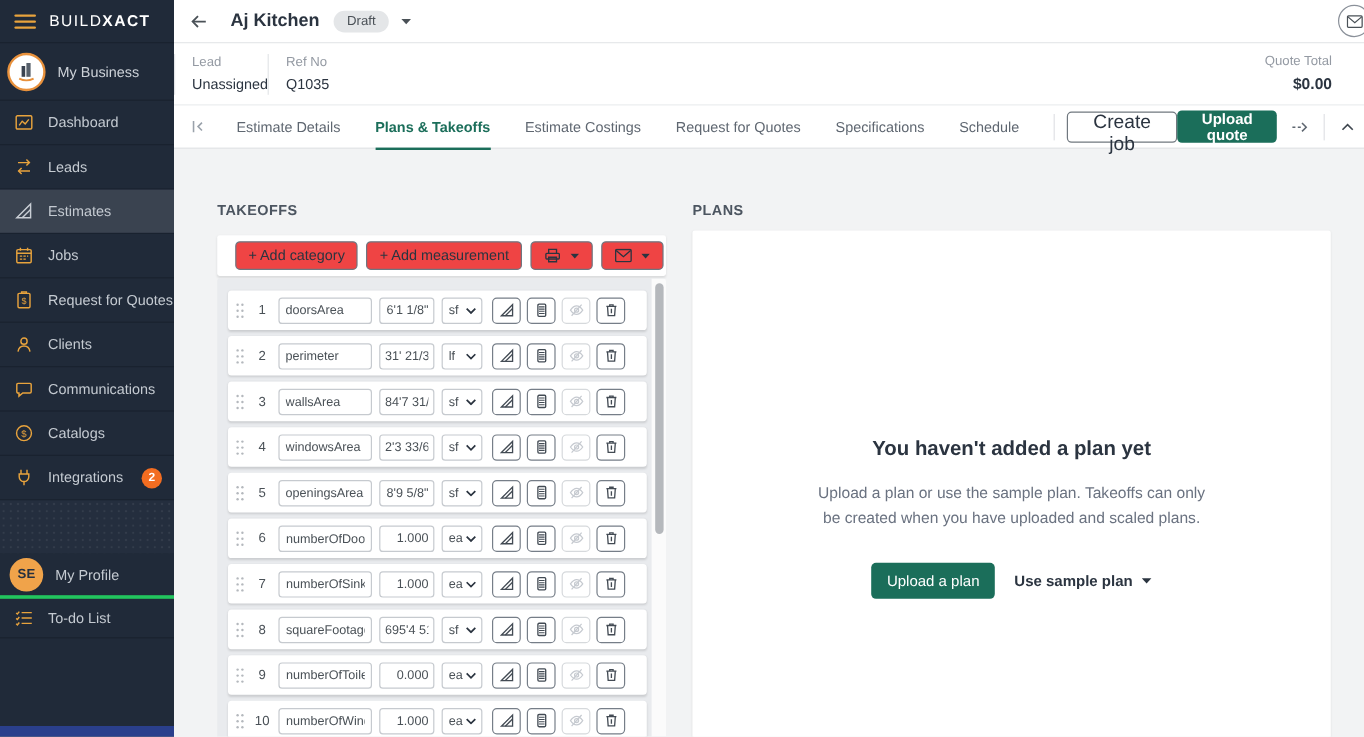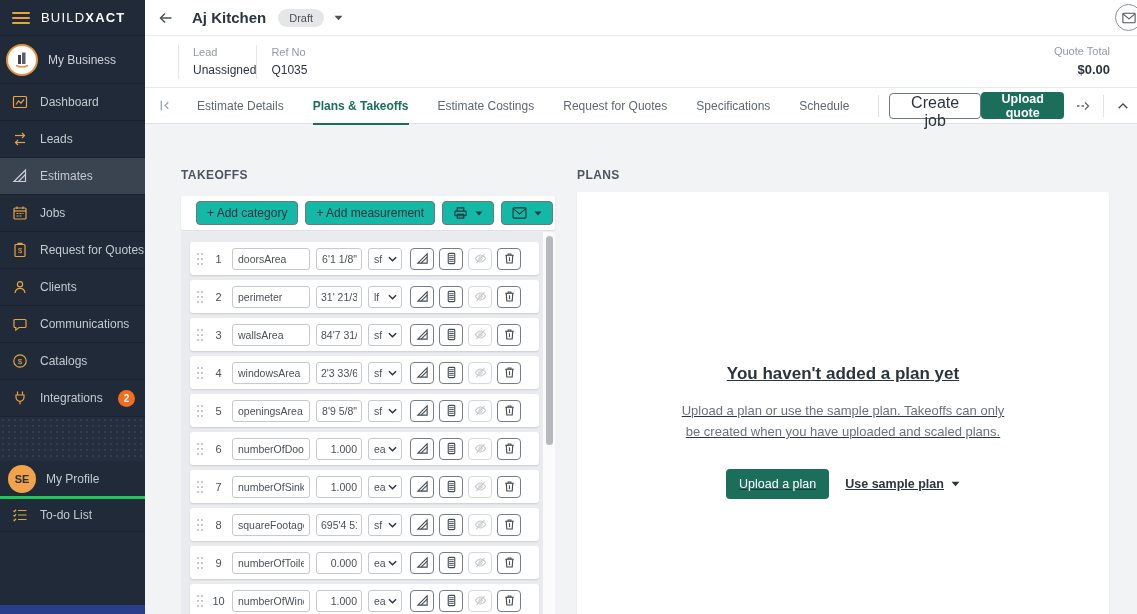--- a/index.html
+++ b/index.html
@@ -40,21 +40,21 @@
   .main { position:absolute; left:145px; top:0; right:0; bottom:0; }
   .titlebar { position:absolute; left:0; top:0; right:0; height:36px; background:#fff; border-bottom:1px solid #e7e9eb; display:flex; align-items:center; z-index:4; }
   .back-btn { margin-left:13px; margin-right:18px; cursor:pointer; display:flex; }
   .page-title { font-size:15px; font-weight:700; color:#2b3440; margin-right:12px; }
   .status-pill { background:#e4e6e8; color:#4a5056; font-size:11px; padding:3px 11px; border-radius:10px; margin-right:10px; }
   .title-caret { cursor:pointer; display:flex; }
   .mail-circle { position:absolute; left:970px; top:4px; width:27px; height:27px; border-radius:50%; border:1px solid #8a9099; background:#fff; display:flex; align-items:center; justify-content:center; cursor:pointer; }
 
   .infobar { position:absolute; left:0; top:36px; right:0; height:52px; background:#fff; border-bottom:1px solid #e7e9eb; display:flex; z-index:3; }
   .info-col { margin-top:9px; padding:1px 0 0 14px; border-left:1px solid #e3e5e8; height:34px; }
-  .info-col.first { margin-left:33px; }
+  .info-col.first { }
   .info-label { font-size:11px; color:#949aa3; margin-bottom:5px; }
   .info-value { font-size:12px; color:#2b3440; }
   .quote-total { margin-left:auto; margin-top:9px; padding-right:27px; text-align:right; }
   .quote-total .info-value { font-size:13px; font-weight:700; }
 
   .tabsbar { position:absolute; left:0; top:88px; right:0; height:36px; background:#fff; border-bottom:1px solid #dfe1e4; display:flex; align-items:center; z-index:3; }
   .collapse-ic { margin-left:13px; margin-right:24px; cursor:pointer; display:flex; }
   .tab { position:relative; height:36px; display:flex; align-items:center; font-size:12px; color:#5f6771; margin-right:29px; cursor:pointer; white-space:nowrap; }
   .tab.active { color:#1b6e5a; font-weight:700; }
   .tab.active::after { content:""; position:absolute; left:0; right:0; bottom:-1px; height:2px; background:#1b6e5a; }
@@ -65,42 +65,42 @@
   .dashed-arrow { margin-right:12px; cursor:pointer; display:flex; }
   .tabs-right .vdiv { margin-right:12px; }
   .chevron-up { cursor:pointer; display:flex; }
 
   
   .section-label { position:absolute; font-size:12px; font-weight:700; color:#4c5560; letter-spacing:.4px; }
   .takeoffs-label { left:36px; top:168px; }
   .plans-label { left:432px; top:168px; }
 
   .takeoffs-toolbar { position:absolute; left:36px; top:196px; width:374px; height:34px; background:#fff; border-radius:2px; box-shadow:0 1px 2px rgba(0,0,0,.1); display:flex; align-items:center; padding-left:15px; gap:7px; }
-  .tool-btn { height:24px; border:1px solid #6e7680; border-radius:4px; background:#14b8a6; font-size:12px; color:#2b3440; padding:0 10px; display:flex; align-items:center; gap:4px; cursor:pointer; font-family:inherit; }
+  .tool-btn { height:24px; border:1px solid #6e7680; border-radius:4px; background:#ef4444; font-size:12px; color:#2b3440; padding:0 10px; display:flex; align-items:center; gap:4px; cursor:pointer; font-family:inherit; }
   .tool-btn .caret { margin-left:3px; }
 
   .takeoffs-list { position:absolute; left:36px; top:232px; width:374px; bottom:0; background:#e9ebee; border-radius:2px 2px 0 0; overflow:hidden; padding-top:10px; }
   .scroll-track { position:absolute; right:0; top:0; bottom:0; width:12px; background:#fbfbfb; }
   .scroll-thumb { position:absolute; right:2.5px; top:4px; width:7px; height:209px; background:#b5b8bc; border-radius:4px; cursor:grab; }
 
   .t-row { display:flex; align-items:center; height:33px; background:#fff; border-radius:3px; margin:0 16px 5px 9px; box-shadow:0 1px 2px rgba(0,0,0,.13); padding:0 5px 0 7px; }
   .drag-handle { width:6px; height:12px; margin-right:7px; flex:none; position:relative; cursor:grab; }
   .drag-handle::before { content:""; position:absolute; left:0; top:0; width:2px; height:2px; border-radius:50%; background:#b4b8bd;
     box-shadow:4px 0 0 #b4b8bd, 0 5px 0 #b4b8bd, 4px 5px 0 #b4b8bd, 0 10px 0 #b4b8bd, 4px 10px 0 #b4b8bd; }
   .row-num { width:17px; flex:none; text-align:center; font-size:11px; color:#4a5157; margin-right:5px; }
   .name-input { width:78px; height:22px; border:1px solid #c6cacf; border-radius:3px; font-size:10.5px; color:#4a5157; padding:0 5px; font-family:inherit; flex:none; }
   .value-input { width:46px; height:22px; border:1px solid #c6cacf; border-radius:3px; font-size:10.5px; color:#4a5157; padding:0 4px; text-align:right; font-family:inherit; flex:none; margin-left:6px; }
   .unit-select { width:34px; height:22px; border:1px solid #c6cacf; border-radius:3px; margin-left:6px; flex:none; display:flex; align-items:center; justify-content:space-between; padding:0 4px 0 5px; font-size:10.5px; color:#4a5157; cursor:pointer; background:#fff; }
   .row-actions { display:flex; gap:5px; margin-left:8px; }
   .icon-btn { width:24px; height:22px; border:1px solid #767e88; border-radius:4px; background:#fff; display:flex; align-items:center; justify-content:center; cursor:pointer; padding:0; }
   .icon-btn.disabled { border-color:#d6d9dc; }
 
   
   .plans-card { position:absolute; left:432px; top:192px; width:532px; height:440px; background:#fff; border-radius:2px; box-shadow:0 1px 2px rgba(0,0,0,.08); }
-  .plans-empty { padding-top:172px; text-align:center;text-decoration:underline; }
+  .plans-empty { padding-top:172px; text-align:center; }
   .empty-title { font-size:17px; font-weight:700; color:#2b3440; margin-bottom:16px; }
   .empty-desc { font-size:13px; color:#6a7280; line-height:1.65; }
   .empty-actions { margin-top:26px; display:flex; align-items:center; justify-content:center; gap:16px; }
   .upload-btn { height:30px; padding:0 13px; background:#1b6e5a; border:none; border-radius:4px; color:#fff; font-size:12.5px; cursor:pointer; font-family:inherit; }
   .sample-btn { background:none; border:none; font-size:12.5px; font-weight:600; color:#2b3440; display:flex; align-items:center; gap:7px; cursor:pointer; font-family:inherit; }
 </style>
 </head>
 <body>
 
 <div class="sidebar">

